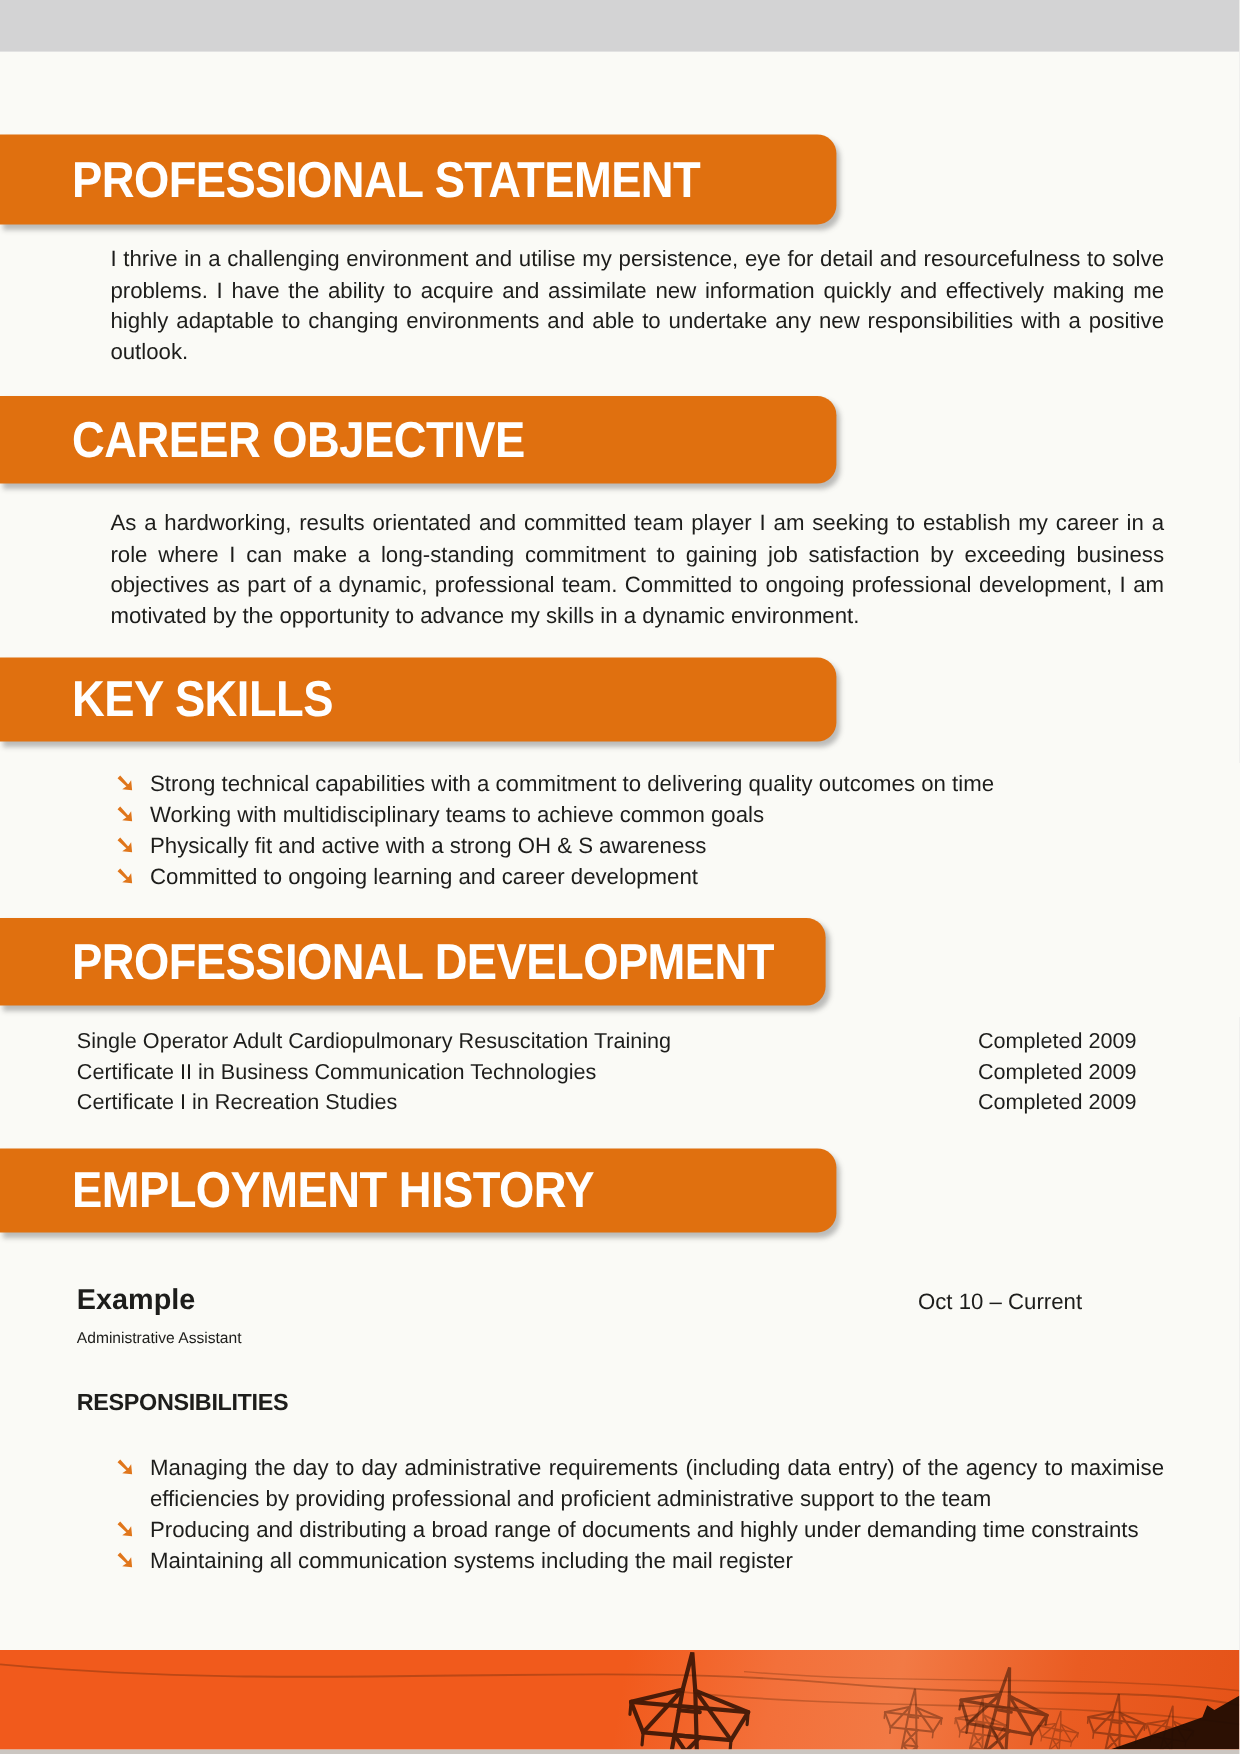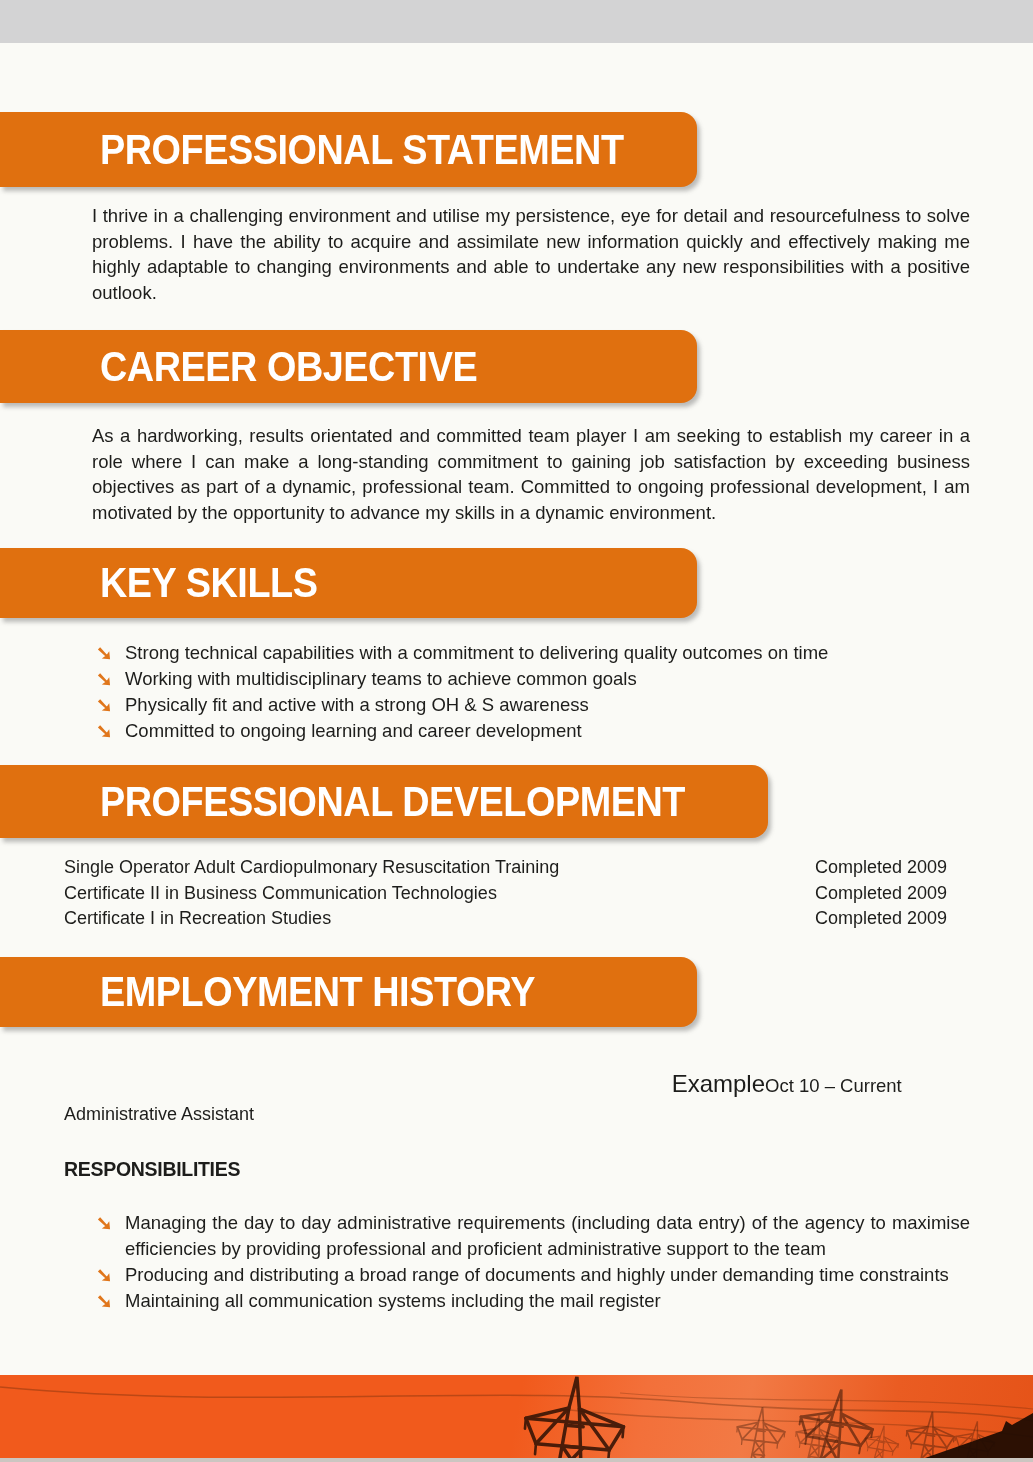--- a/index.html
+++ b/index.html
@@ -24,24 +24,24 @@
   
   .banner {
     position: relative;
     width: 697px;
     height: 74px;
     background: var(--accent, #e0700f);
     border-radius: 0 16px 16px 0;
     box-shadow: 3px 4px 4px rgba(110,110,110,0.45);
     display: flex;
     align-items: center;
-    padding-left: 100px;
+    padding-left: 60px;
     color: #ffffff;
   }
-  .banner.wide { width: 768px; }
+  .banner.wide { width: 688px; }
   .banner .banner-text {
     font-size: 42px;
     font-weight: bold;
     letter-spacing: -0.5px;
     white-space: nowrap;
     transform: scaleX(0.9);
     transform-origin: left center;
   }
 
   
@@ -81,23 +81,23 @@
   }
   .dev-name { flex: 1; }
   .dev-status { width: 155px; flex: none; }
 
   
   .job-header {
     display: flex;
     align-items: baseline;
     margin: 43px 63px 0 64px;
   }
-  .job-employer { flex: 1; font-size: 24px; font-weight: normal; text-align: right; }
+  .job-employer { flex: 1; font-size: 24px; font-weight: bold; }
   .job-dates { width: 205px; flex: none; font-size: 18.5px; }
-  .job-role { margin: 4px 63px 0 64px; font-size: 18px; line-height: 25px; }
+  .job-role { margin: 4px 63px 0 64px; font-size: 13px; line-height: 25px; }
   .resp-heading {
     margin: 31px 63px 0 64px;
     font-size: 19.5px;
     font-weight: bold;
     letter-spacing: -0.3px;
   }
   .resp-list { margin-top: 29px; list-style: none; }
 
   
   .footer {

